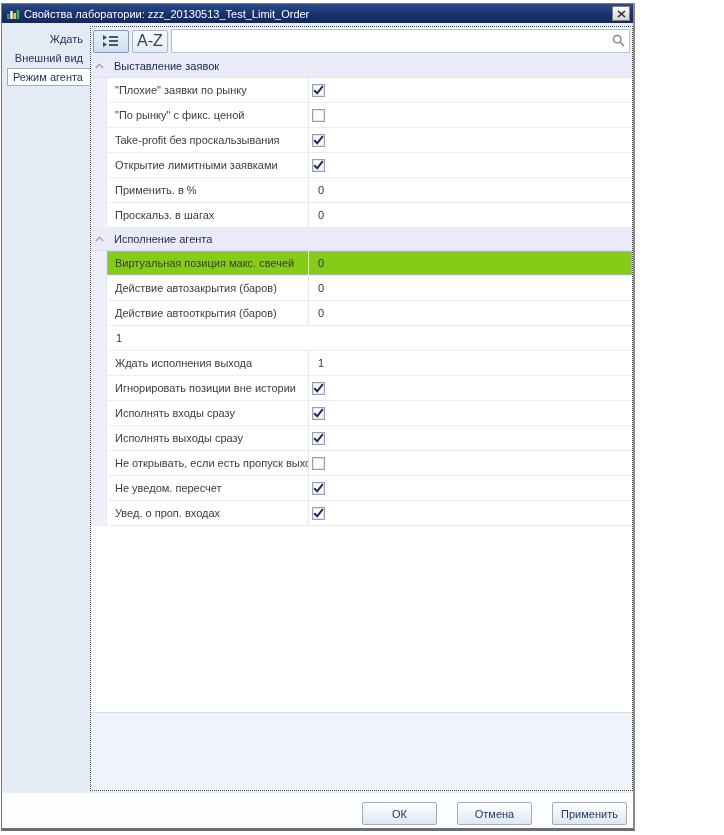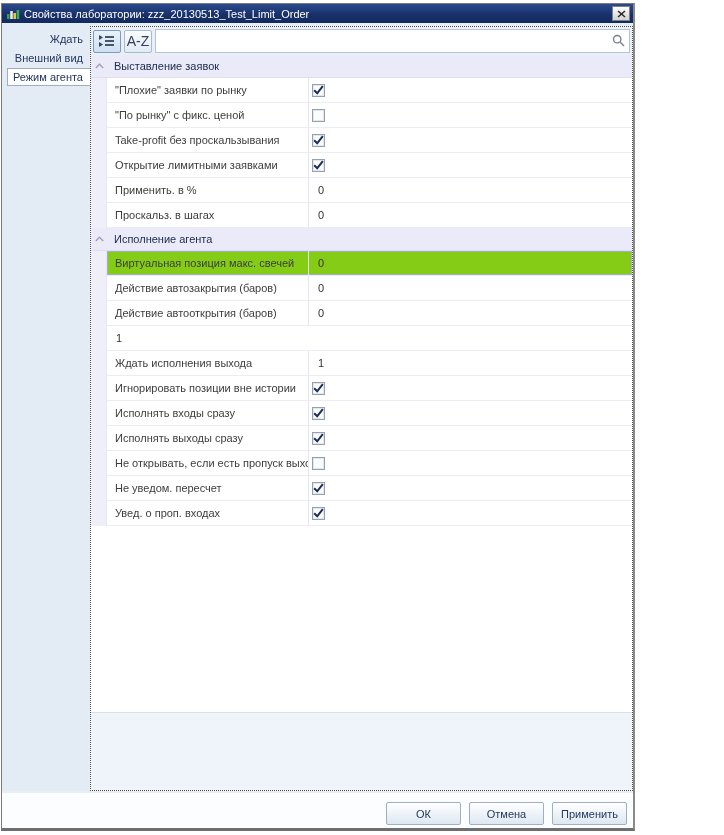--- a/index.html
+++ b/index.html
@@ -38,23 +38,23 @@
 
   
   .content {
     position:absolute; left:88px; top:22px; width:543px; height:765px;
     border:1px dotted #4a4a4a; background:#ffffff; z-index:2; overflow:hidden;
   }
   .toolbar {
     height:28px; background:#e9eff6; display:flex; align-items:center; padding:2px 2px; gap:3px;
   }
   .tb-btn {
-    width:28px; height:23px; display:flex; align-items:center; justify-content:center;
+    width:36px; height:23px; display:flex; align-items:center; justify-content:center;
     border:1px solid #a9bacb; border-radius:2px;
-    background:linear-gradient(#fafcfe, #e2eaf2); color:#33415c; font-size:14px;
+    background:linear-gradient(#fafcfe, #e2eaf2); color:#33415c; font-size:16px;
   }
   .tb-btn.toggled { border-color:#7e9bbd; background:linear-gradient(#e8f1fb, #cfe0f1); }
   .searchbox { position:relative; flex:1; height:24px; }
   .searchbox input {
     width:100%; height:100%; border:1px solid #b5c3d3; background:#fff;
     padding:0 22px 0 5px; font-family:"Liberation Sans", sans-serif; font-size:11px; outline:none;
   }
   .search-ico { position:absolute; right:5px; top:5px; }
 
   
@@ -74,21 +74,21 @@
   .cb {
     width:13px; height:13px; margin-left:3px; background:#fbfcfd;
     border:1px solid #97a1ae; box-shadow:inset 0 0 0 1px #e2e7ee;
     display:flex; align-items:center; justify-content:center;
   }
   .grid-empty { height:187px; background:#fff; border-top:1px solid #d6dbe4; margin-top:-1px; }
   .descr { height:78px; background:#eff3fa; border-top:1px solid #d9dfe8; }
 
   
   .footer { position:absolute; left:0; right:0; bottom:0; height:35px; background:#fbfdfe;
-            display:flex; justify-content:flex-end; align-items:flex-start; padding:9px 6px 0 0; gap:8px; }
+            display:flex; justify-content:flex-end; align-items:flex-start; padding:9px 6px 0 0; gap:20px; }
   .fbtn {
     width:75px; height:23px; border:1px solid #a0aec0; border-radius:2px;
     background:linear-gradient(#ffffff, #dde7f2); color:#24395f; font-size:11px;
     font-family:"Liberation Sans", sans-serif; display:flex; align-items:center; justify-content:center;
   }
 </style>
 </head>
 <body>
 
 <div class="stage">

